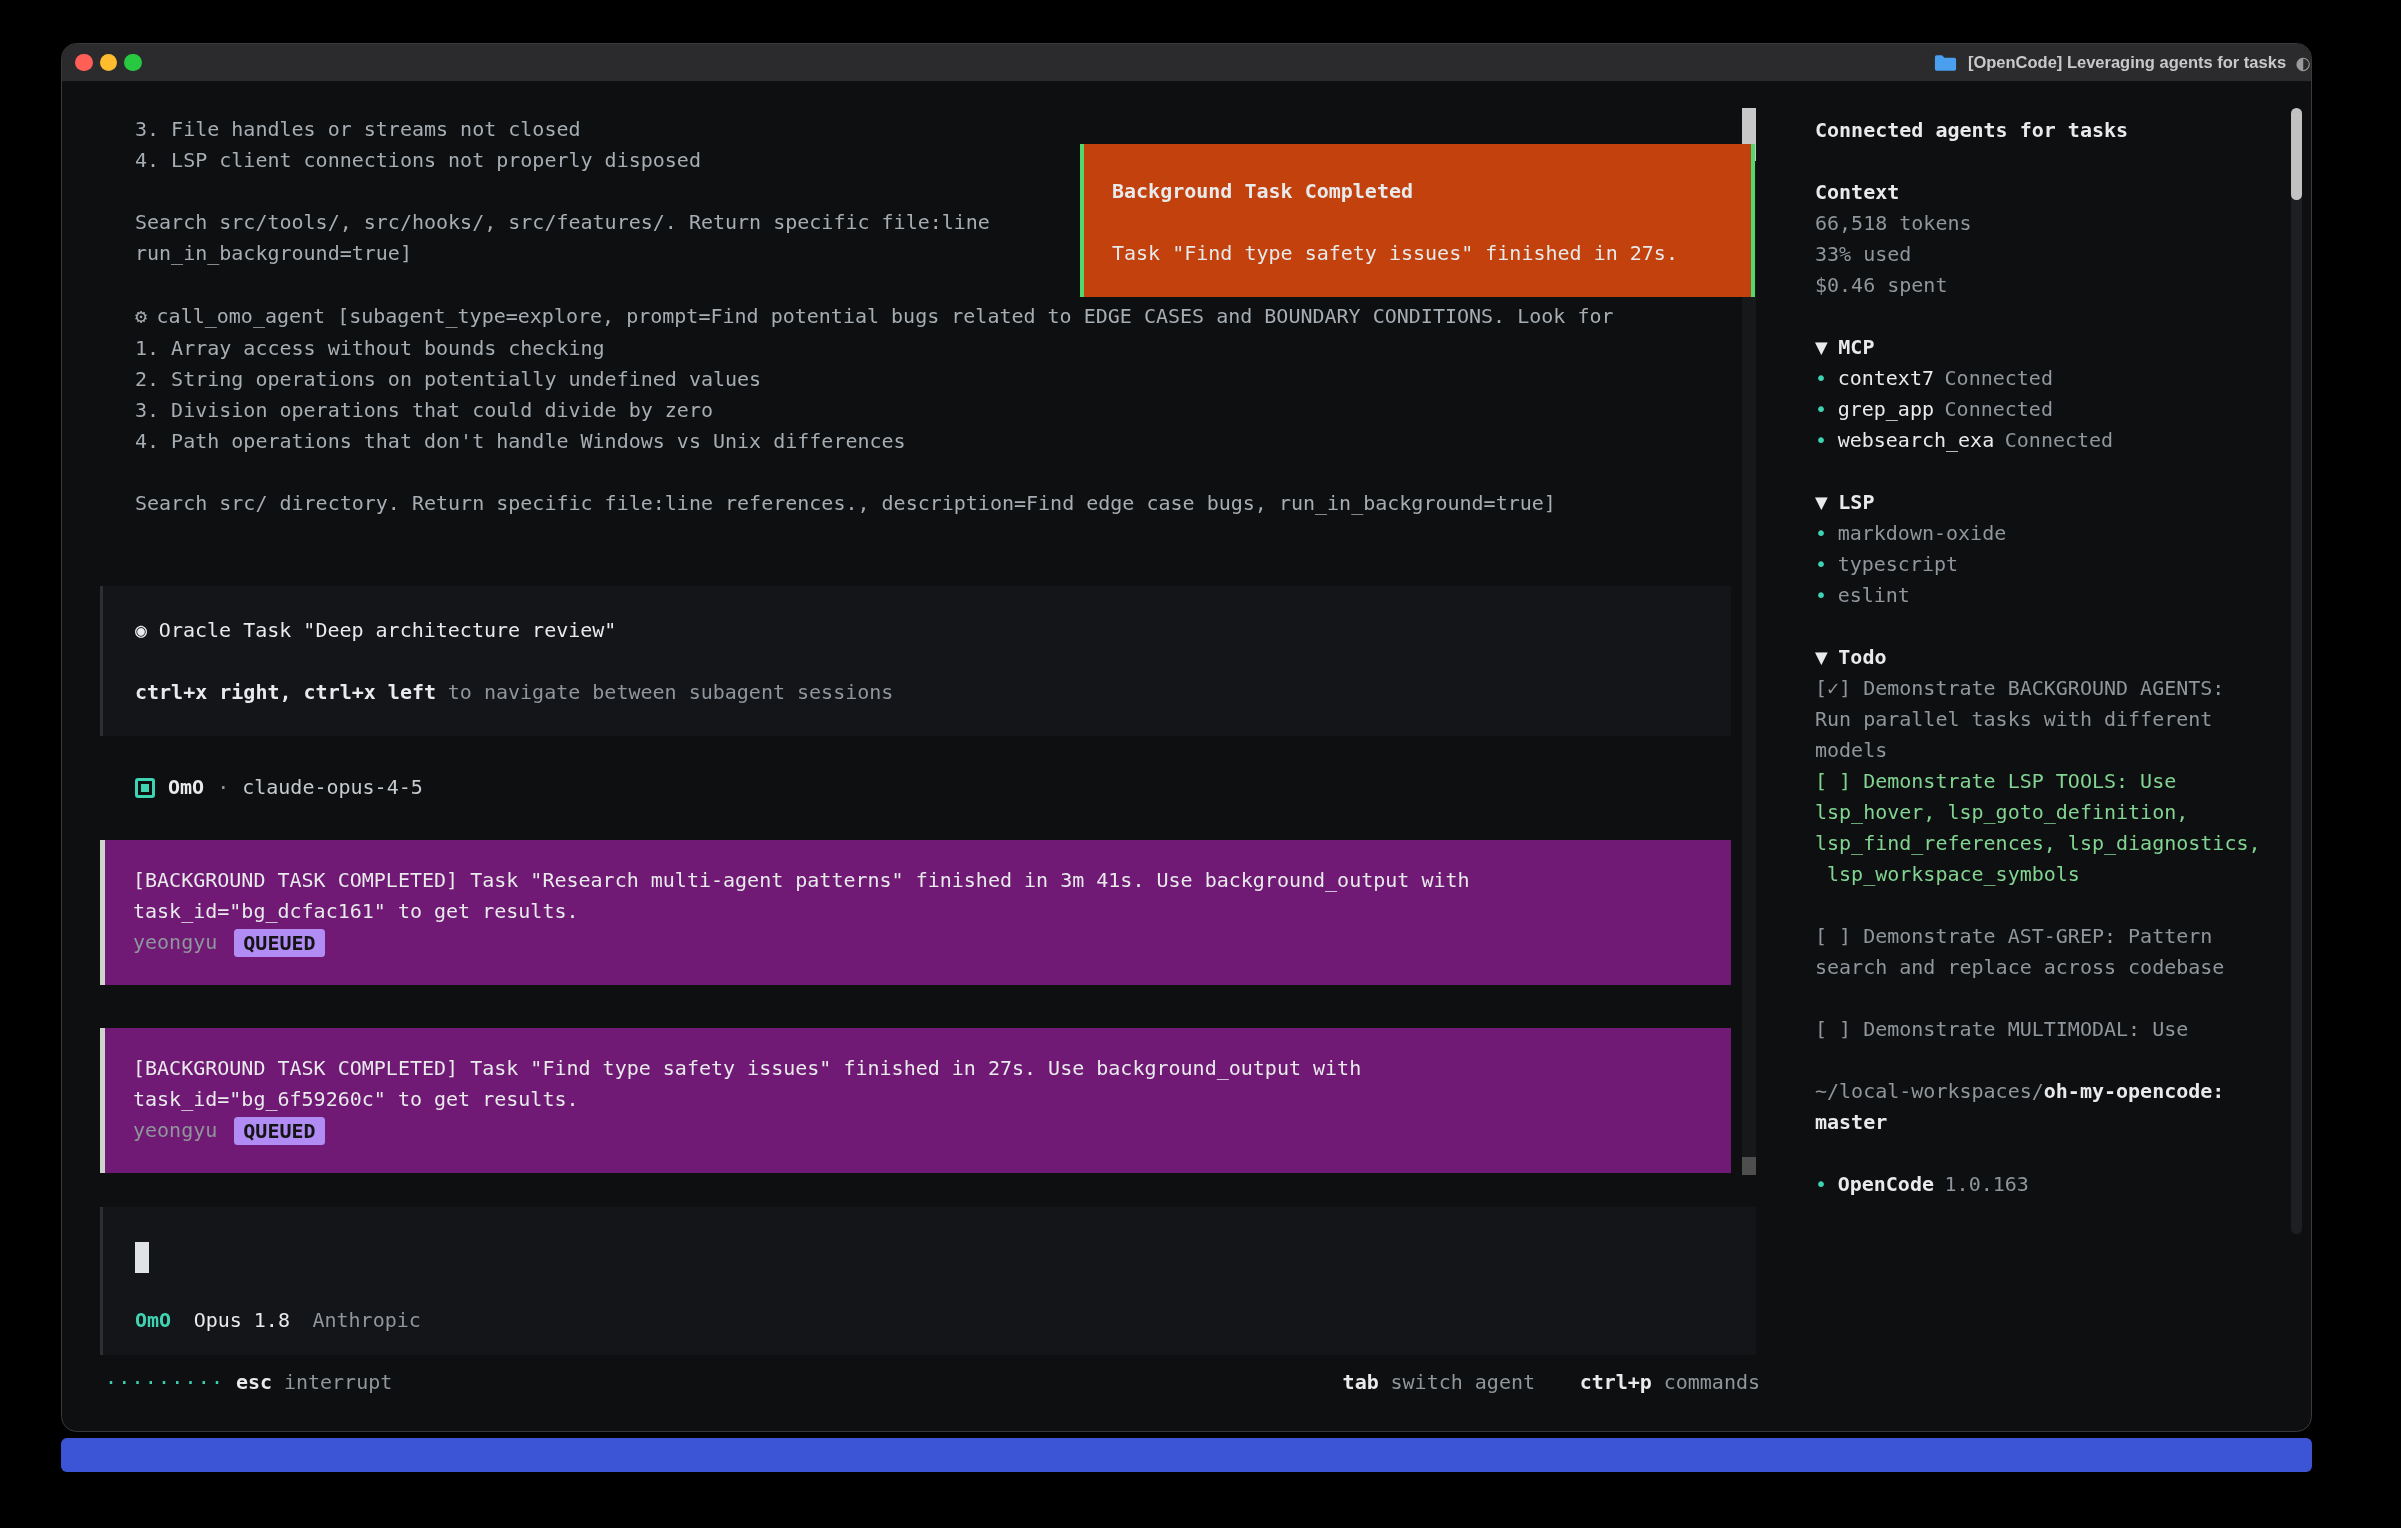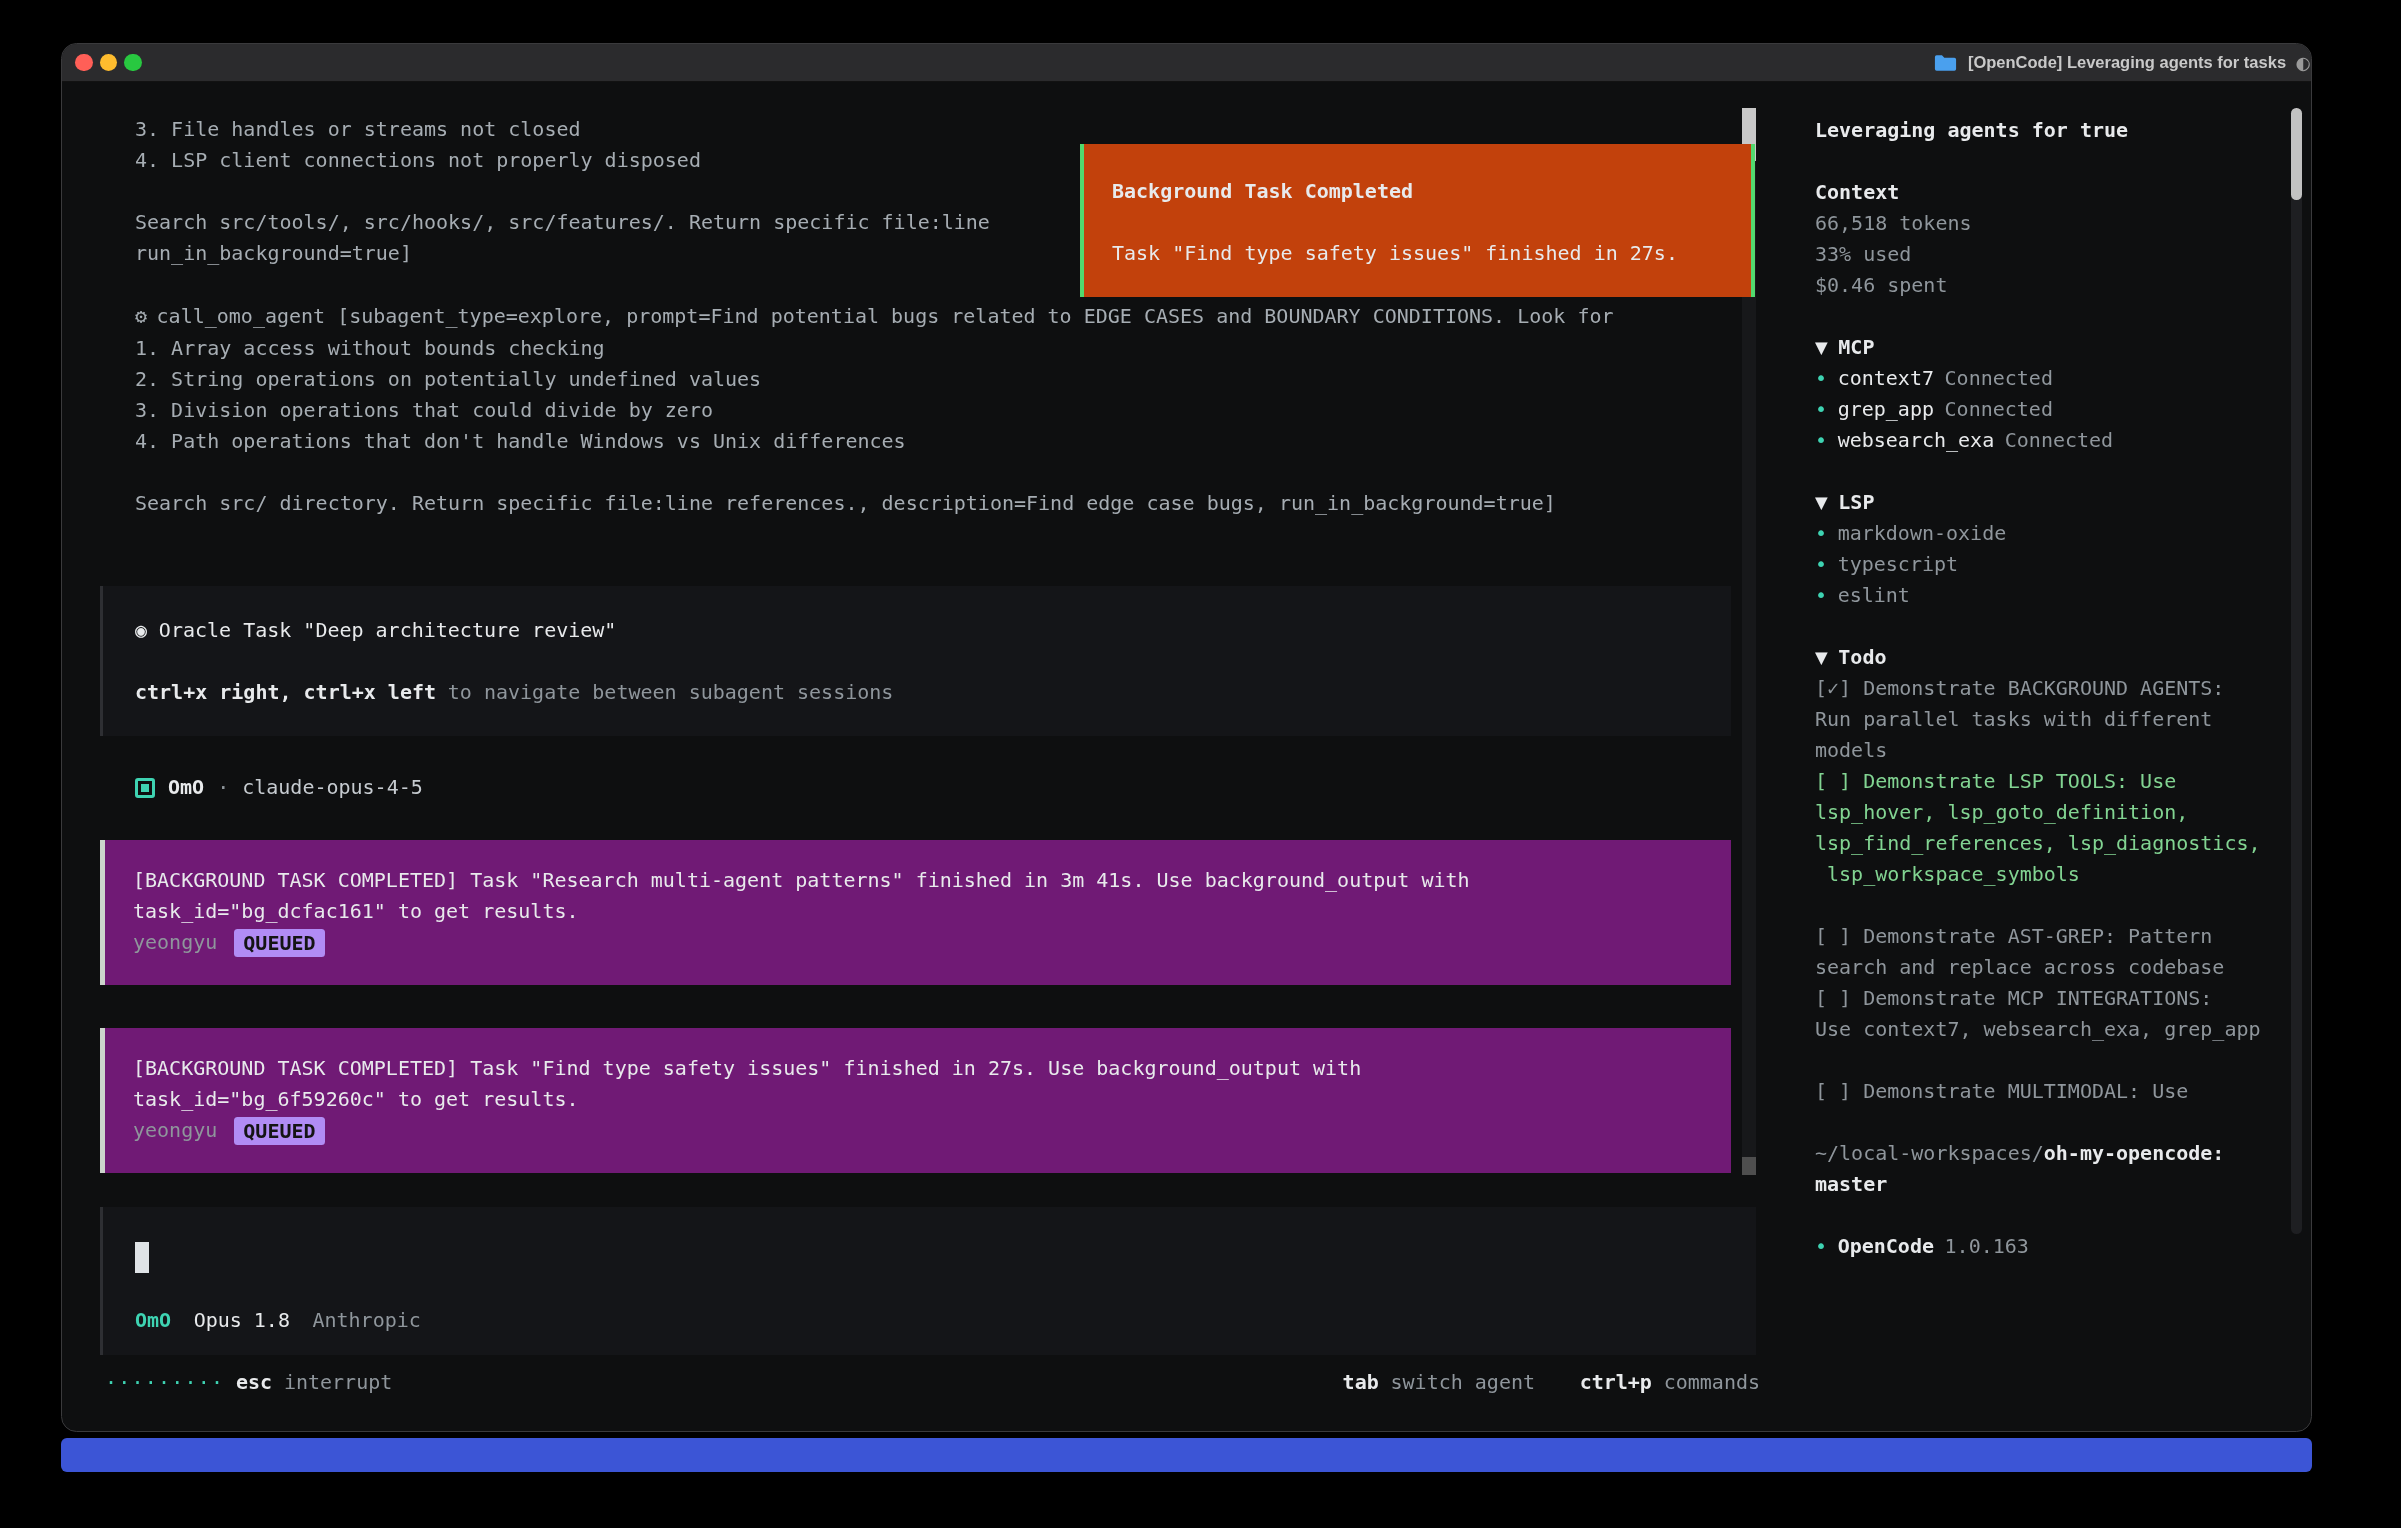--- a/index.html
+++ b/index.html
@@ -188,21 +188,21 @@
       </div>
     </div>
 
     <div class="mscroll">
       <div class="mthumb"></div>
       <div class="mcap"></div>
     </div>
   </div>
 
   <div class="sidebar">
-    <div class="bright bold">Leveraging agents for true</div>
+    <div class="bright bold">Connected agents for tasks</div>
     <div class="gap"></div>
 
     <div class="bright bold">Context</div>
     <div class="dim">66,518 tokens</div>
     <div class="dim">33% used</div>
     <div class="dim">$0.46 spent</div>
     <div class="gap"></div>
 
     <div class="srow">
       <span class="tri">▼</span>
@@ -250,22 +250,20 @@
     <div class="todo dim">[✓] Demonstrate BACKGROUND AGENTS:
 Run parallel tasks with different
 models</div>
     <div class="todo greentxt">[ ] Demonstrate LSP TOOLS: Use
 lsp_hover, lsp_goto_definition,
 lsp_find_references, lsp_diagnostics,
  lsp_workspace_symbols</div>
     <div class="gap"></div>
     <div class="todo dim">[ ] Demonstrate AST-GREP: Pattern
 search and replace across codebase</div>
-    <div class="todo dim">[ ] Demonstrate MCP INTEGRATIONS:
-Use context7, websearch_exa, grep_app</div>
     <div class="gap"></div>
     <div class="todo dim">[ ] Demonstrate MULTIMODAL: Use</div>
     <div class="gap"></div>
 
     <div>
       <span class="dim">~/local-workspaces/</span><span class="bright bold">oh-my-opencode:</span>
     </div>
     <div class="bright bold">master</div>
     <div class="gap"></div>
 

